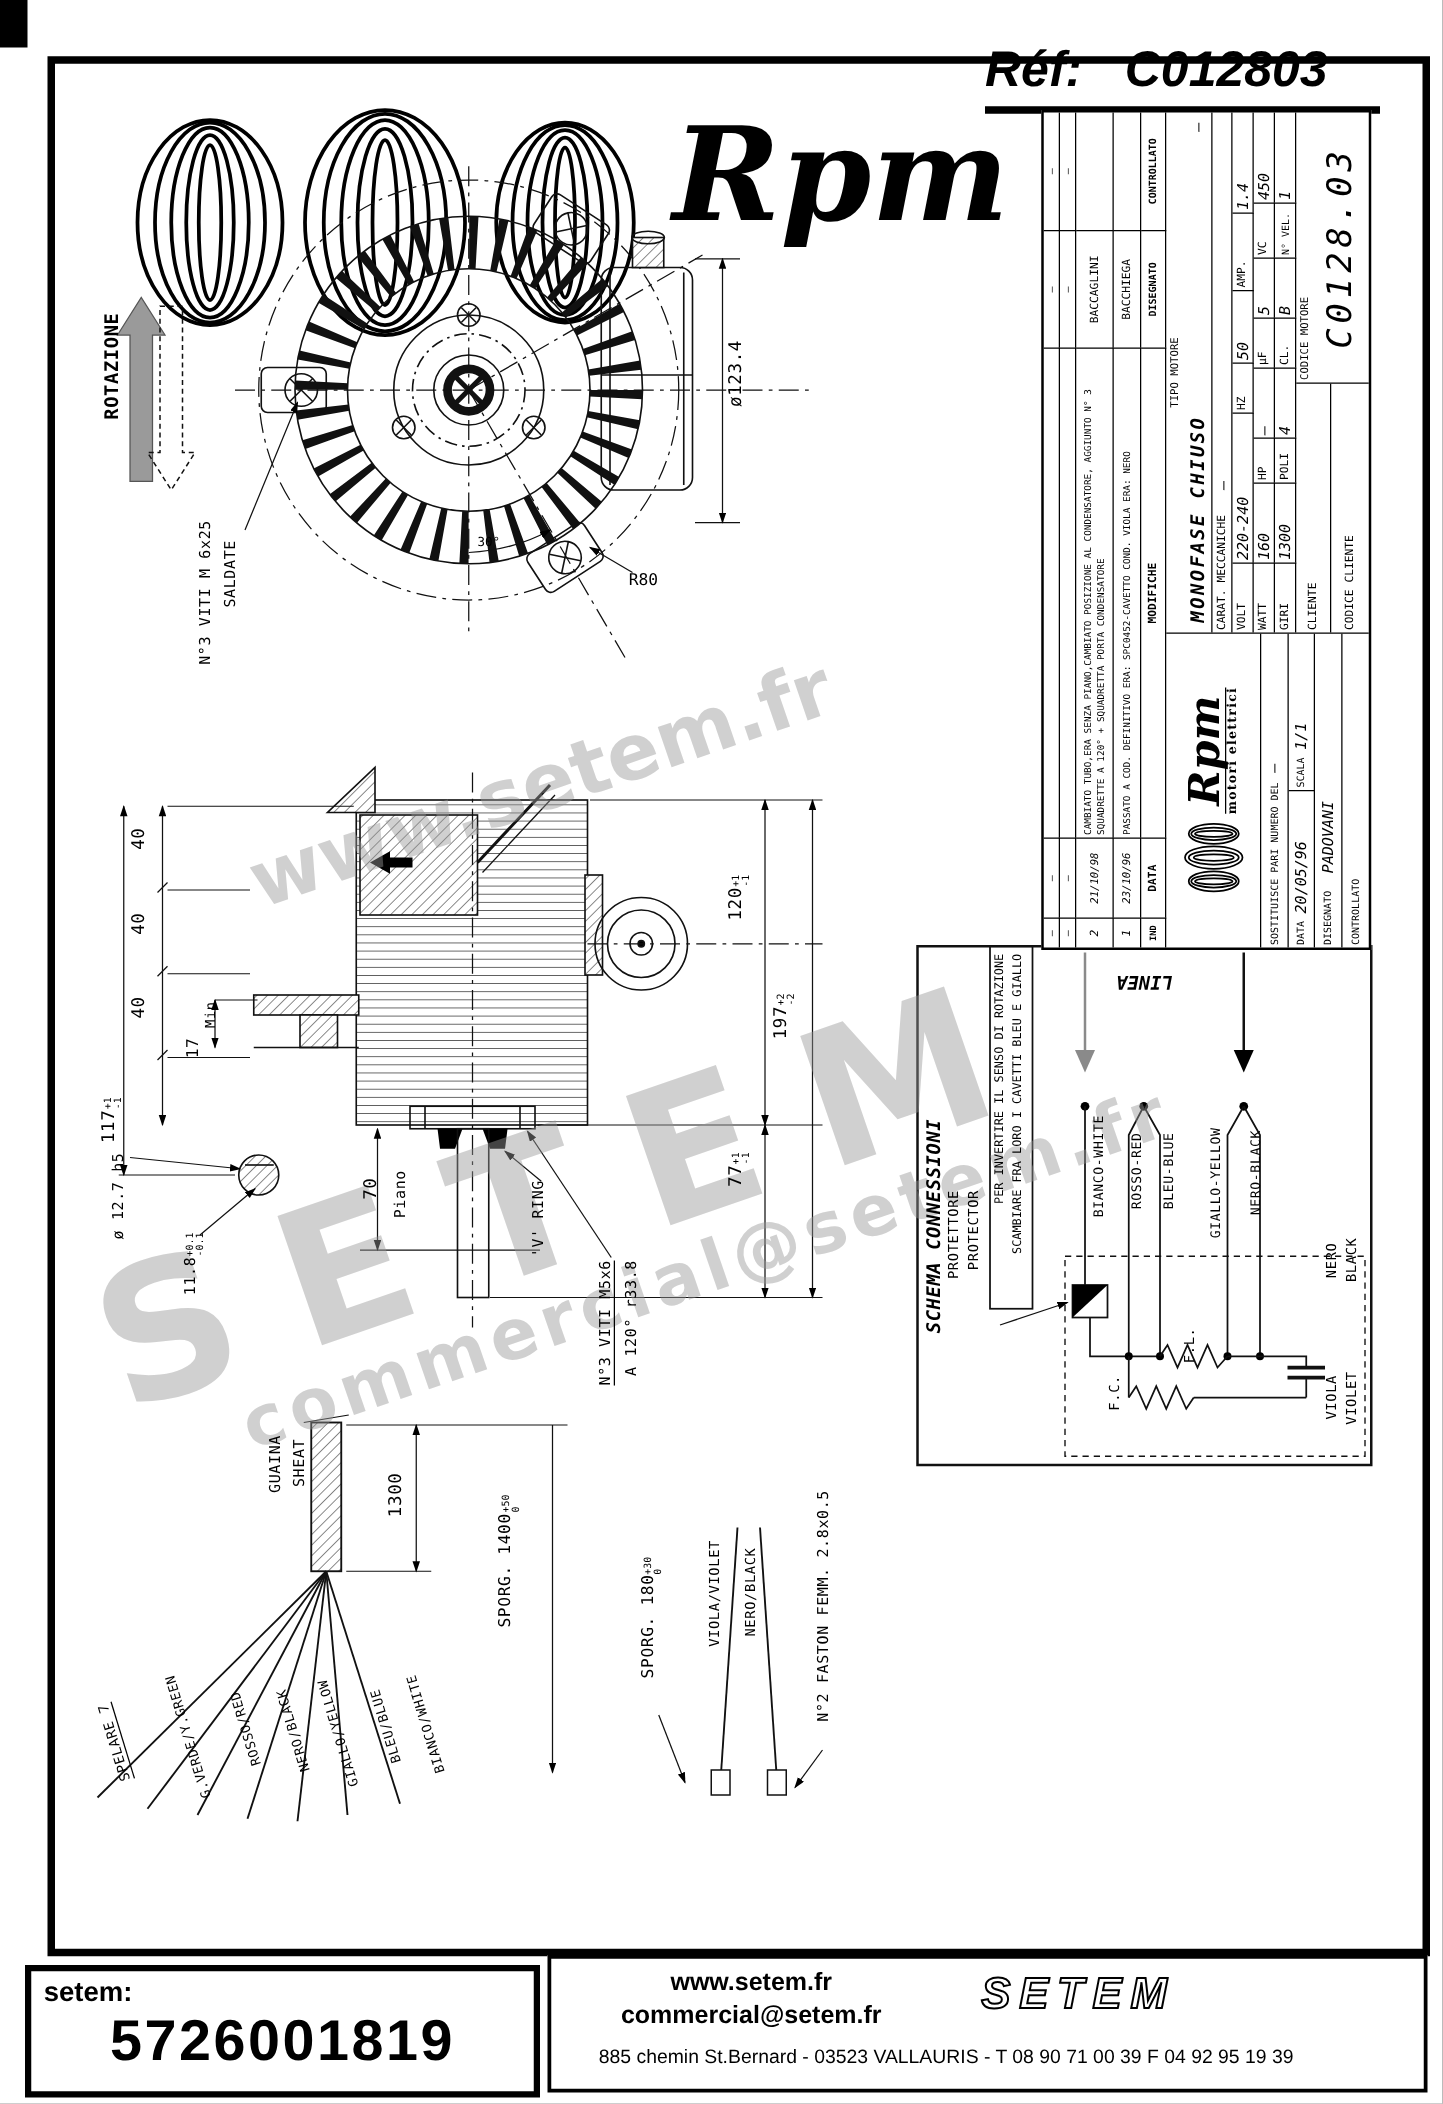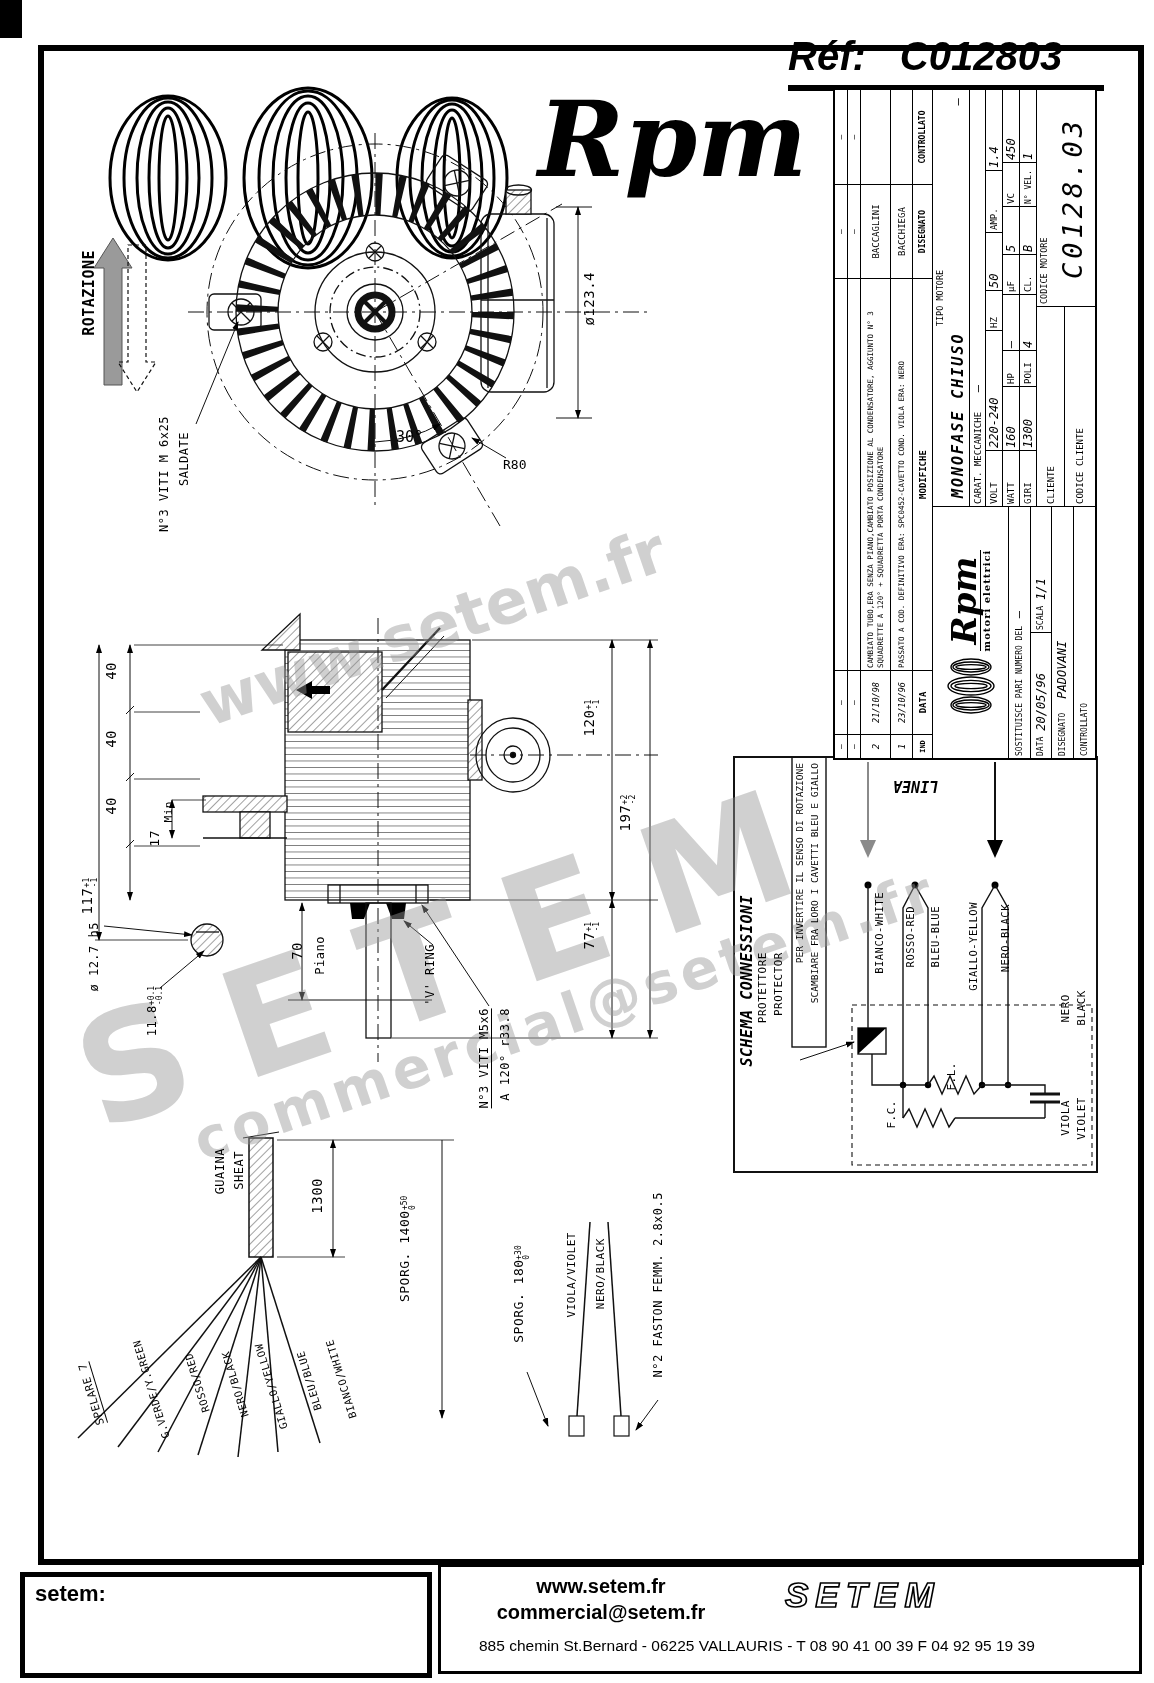--- a/index.html
+++ b/index.html
@@ -315,21 +315,21 @@
 
   <div id="brandtext">Rpm</div>
   <div id="refblock">
     <span>Réf:</span>
     <span>C012803</span>
   </div>
 
   <div class="vt lbl b" style="left:82px;top:250px;font-size:15px;">ROTAZIONE</div>
   <div class="vt lbl" style="left:158px;top:416px;font-size:12px;">N°3 VITI M 6x25</div>
   <div class="vt lbl" style="left:178px;top:432px;font-size:12px;">SALDATE</div>
-  <div class="ht lbl" style="left:396px;top:430px;font-size:15px;">30°</div>
+  <div class="ht lbl" style="left:382px;top:430px;font-size:10px;">30°</div>
   <div class="ht lbl" style="left:503px;top:458px;font-size:13px;">R80</div>
   <div class="vt lbl" style="left:582px;top:272px;font-size:14px;">ø123.4</div>
 
   <div class="vt lbl" style="left:104px;top:662px;font-size:14px;">40</div>
   <div class="vt lbl" style="left:104px;top:730px;font-size:14px;">40</div>
   <div class="vt lbl" style="left:104px;top:797px;font-size:14px;">40</div>
   <div class="vt lbl" style="left:80px;top:878px;font-size:14px;">
     <span>117</span><span class="tol">
         <span>+1</span>
         <span>-1</span>
@@ -551,21 +551,22 @@
               <span id="codemotore">C0128.03</span>
             </div>
           </div>
         </div>
       </div>
     </div>
   </div>
 
   <div id="codebox">
     <div style="font-size:22px;font-weight:bold;padding:4px 0 0 10px;">setem:</div>
+    <div style="font-size:46px;font-weight:bold;text-align:center;letter-spacing:2px;margin-top:-2px;">5726001819</div>
   </div>
   <div id="infobox">
     <div style="position:absolute;left:20px;top:8px;width:280px;text-align:center;font-weight:bold;font-size:20px;">www.setem.fr</div>
     <div style="position:absolute;left:20px;top:34px;width:280px;text-align:center;font-weight:bold;font-size:20px;">commercial@setem.fr</div>
-    <div style="position:absolute;left:38px;top:70px;font-size:15.5px;">885 chemin St.Bernard  -  06225 VALLAURIS  -  T 08 90 41 00 39   F 04 92 95 19 39</div>
+    <div style="position:absolute;left:38px;top:70px;font-size:15.5px;">885 chemin St.Bernard  -  03523 VALLAURIS  -  T 08 90 71 00 39   F 04 92 95 19 39</div>
     <div id="setemtext" style="position:absolute;left:344px;top:8px;">SETEM</div>
   </div>
 
 </div>
 
 </body></html>

